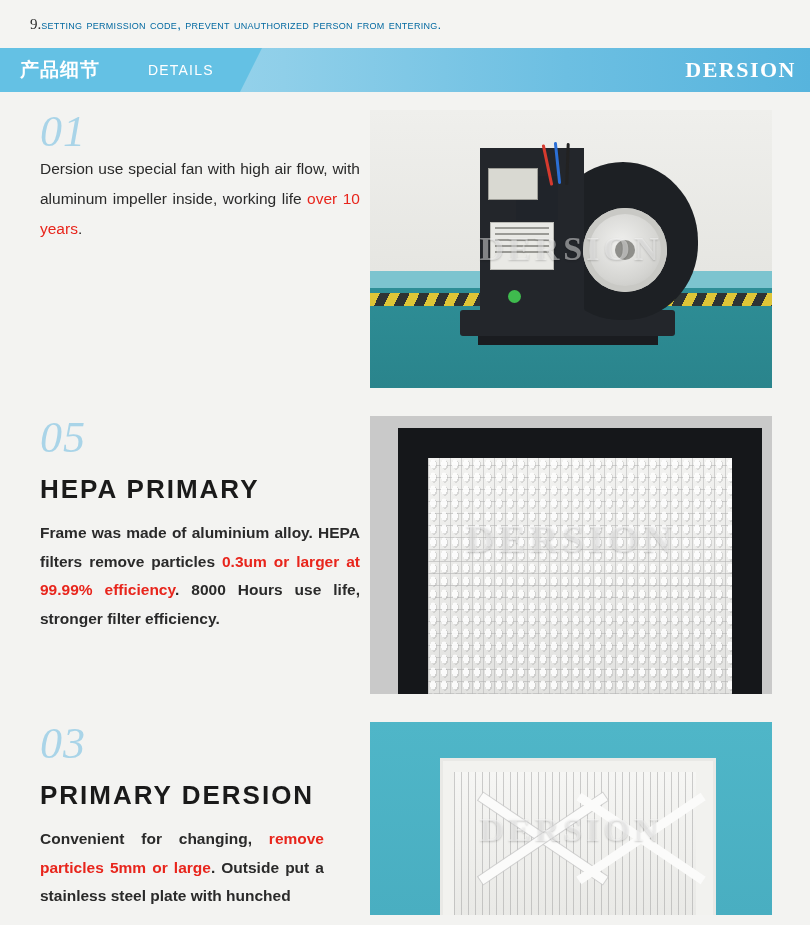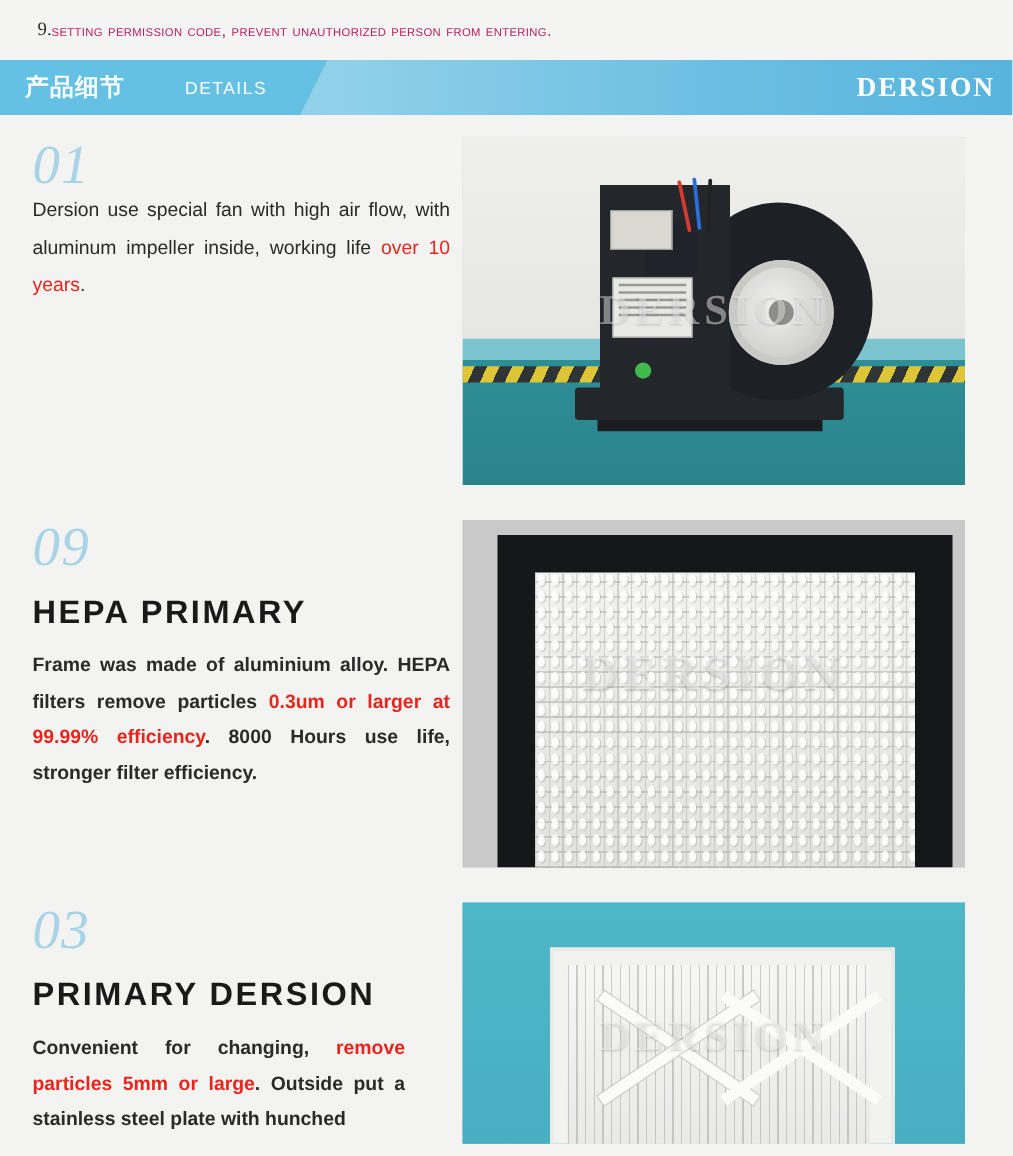--- a/index.html
+++ b/index.html
@@ -24,21 +24,21 @@
     padding-left: 30px;
     box-sizing: border-box;
   }
   .top-note .num {
     font-size: 15px;
     color: #2b2b2b;
     font-family: "Liberation Serif", serif;
   }
   .top-note .txt {
     font-size: 13.5px;
-    color: #be185d;
+    color: #0369a1;
     letter-spacing: 0.3px;
     font-variant: small-caps;
     text-transform: lowercase;
   }
 
   
   .header {
     position: relative;
     height: 44px;
     width: 810px;
@@ -106,20 +106,21 @@
     position: relative;
     display: flex;
     padding: 0 38px 0 26px;
     box-sizing: border-box;
     width: 810px;
   }
   .sec-left {
     width: 345px;
     box-sizing: border-box;
     padding-right: 10px;
+    margin-left: 14px;
   }
   .sec-right {
     flex: 1;
     position: relative;
   }
 
   .numtag {
     font-family: "Liberation Serif", serif;
     font-style: italic;
     font-size: 44px;
@@ -335,21 +336,21 @@
       <div class="p1-hub"></div>
       <div class="p1-hubc"></div>
       <div class="p1-led"></div>
       <div class="wm" style="font-size:34px;">DERSION</div>
     </div>
   </div>
 </div>
 
 <div class="section" style="margin-top:28px;">
   <div class="sec-left">
-    <div class="numtag">09</div>
+    <div class="numtag">05</div>
     <div class="sec-title">HEPA PRIMARY</div>
     <div class="sec-body tight">
       <span>Frame was made of aluminium alloy. HEPA filters remove particles </span><span class="hl">0.3um or larger at 99.99% efficiency</span><span>. 8000 Hours use life, stronger filter efficiency.</span>
     </div>
   </div>
   <div class="sec-right">
     <div class="photo photo2">
       <div class="p2-back"></div>
       <div class="p2-frame"></div>
       <div class="p2-inner">

